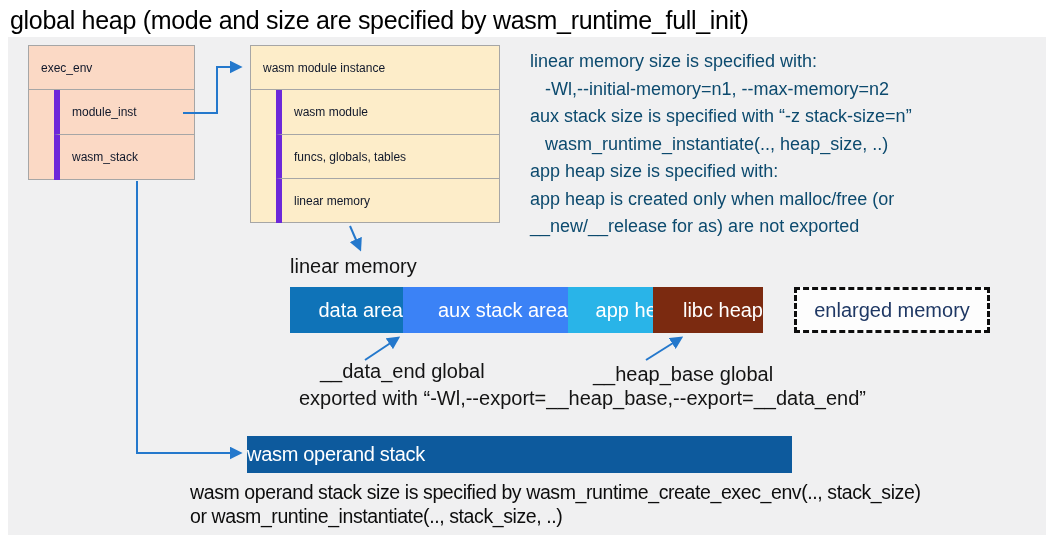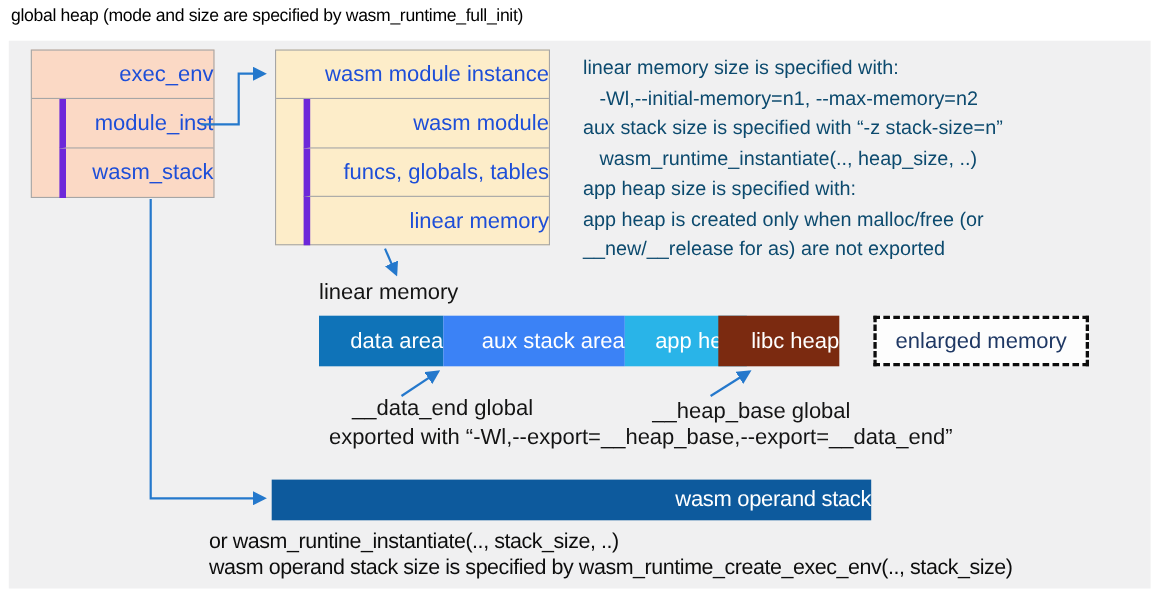--- a/index.html
+++ b/index.html
@@ -2,25 +2,25 @@
 <html><head>
 <meta charset="utf-8">
 <style>
   html,body{margin:0;padding:0;background:#ffffff;}
   #canvas{
     position:relative;width:1054px;height:547px;overflow:hidden;
     font-family:"Liberation Sans",sans-serif;color:#111;background:#ffffff;
   }
   .abs{position:absolute;}
   #page-title{
-    left:10px;top:6px;font-size:16px;letter-spacing:-0.3px;color:#000;white-space:pre;
+    left:10px;top:6px;font-size:25px;letter-spacing:-0.3px;color:#000;white-space:pre;
   }
   #panel{left:8px;top:37px;width:1038px;height:498px;}
   
-  .struct-box{box-sizing:border-box;border:1px solid #a6a6a6;font-size:20px;color:#1d4ed8;text-align:right;}
+  .struct-box{box-sizing:border-box;border:1px solid #a6a6a6;font-size:12px;color:#0f172a;}
   .struct-header{box-sizing:border-box;height:44px;line-height:44px;padding-left:12px;
     border-bottom:1px solid #a6a6a6;white-space:nowrap;}
   .struct-rows{margin-left:25px;}
   .struct-row{box-sizing:border-box;border-left:6px solid #6d28d9;border-bottom:1px solid #a6a6a6;
     line-height:44px;padding-left:12px;white-space:nowrap;}
   .struct-row:last-child{border-bottom:none;}
   #exec-env-box{left:28px;top:45px;width:167px;height:135px;}
   #exec-env-box .struct-row{height:45px;line-height:45px;}
   #module-instance-box{left:250px;top:45px;width:250px;height:178px;}
   #module-instance-box .struct-row{height:44px;line-height:44px;}
@@ -39,21 +39,21 @@
   #seg-enlarged{left:794px;width:196px;top:287px;height:46px;line-height:40px;
     box-sizing:border-box;background:#fdfdfd;border:3px dashed #0d0d0d;text-align:center;
     font-size:20px;color:#1f3864;white-space:nowrap;}
   
   .annot{font-size:20px;color:#141414;white-space:pre;}
   #annot-data-end{left:320px;top:360px;}
   #annot-heap-base{left:593px;top:363px;}
   #annot-exported{left:299px;top:387px;}
   
   #operand-stack-bar{left:247px;top:436px;width:545px;height:37px;line-height:37px;
-    text-align:right;color:#fff;font-size:20px;letter-spacing:-0.3px;}
+    text-align:left;color:#fff;font-size:20px;letter-spacing:-0.3px;}
   
   #footer{left:190px;top:481px;font-size:19.5px;line-height:23.5px;letter-spacing:-0.4px;
     color:#0d0d0d;}
   #footer div{white-space:pre;}
   #arrow-layer{left:0;top:0;width:1054px;height:547px;pointer-events:none;}
 </style>
 </head>
 <body>
 
 <div id="canvas">
@@ -96,22 +96,22 @@
   <div id="seg-libc-heap" class="abs mem-seg" style="background: rgb(123, 42, 16);">libc heap</div>
   <div id="seg-enlarged" class="abs">enlarged memory</div>
 
   <div id="annot-data-end" class="abs annot">__data_end global</div>
   <div id="annot-heap-base" class="abs annot">__heap_base global</div>
   <div id="annot-exported" class="abs annot">exported with “-Wl,--export=__heap_base,--export=__data_end”</div>
 
   <div id="operand-stack-bar" class="abs" style="background: rgb(13, 90, 157);">wasm operand stack</div>
 
   <div id="footer" class="abs">
+    <div>wasm operand stack size is specified by wasm_runtime_create_exec_env(.., stack_size)</div>
     <div>or wasm_runtine_instantiate(.., stack_size, ..)</div>
-    <div>wasm operand stack size is specified by wasm_runtime_create_exec_env(.., stack_size)</div>
   </div>
 
   <svg id="arrow-layer" class="abs" width="1054" height="547" viewBox="0 0 1054 547">
     <defs>
       <marker id="ah" viewBox="0 0 10 10" refX="8" refY="5" markerWidth="6.5" markerHeight="6.5" orient="auto-start-reverse">
         <path d="M0,0 L10,5 L0,10 z" fill="#2478cc"></path>
       </marker>
     </defs>
     <path d="M183 113 H217 V67 H240" fill="none" stroke-width="2" marker-end="url(#ah)" stroke="#2478cc"></path>
     <path d="M350 226 L360 249" fill="none" stroke-width="2" marker-end="url(#ah)" stroke="#2478cc"></path>

